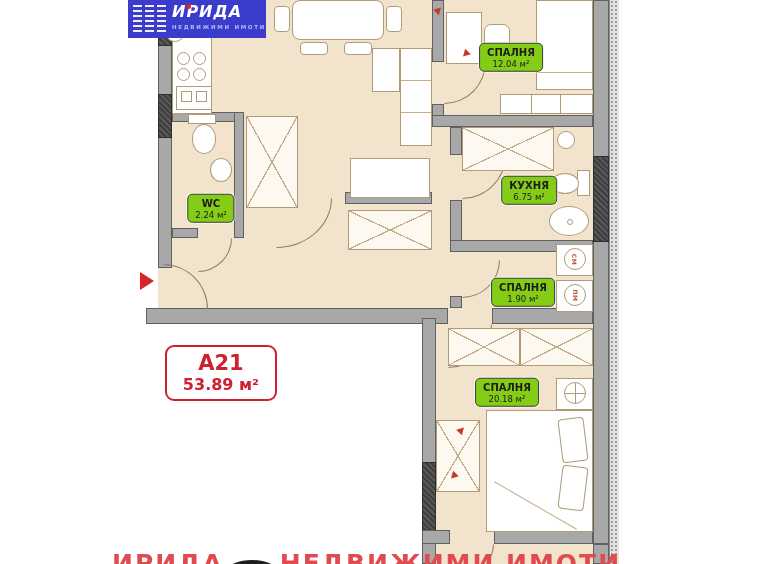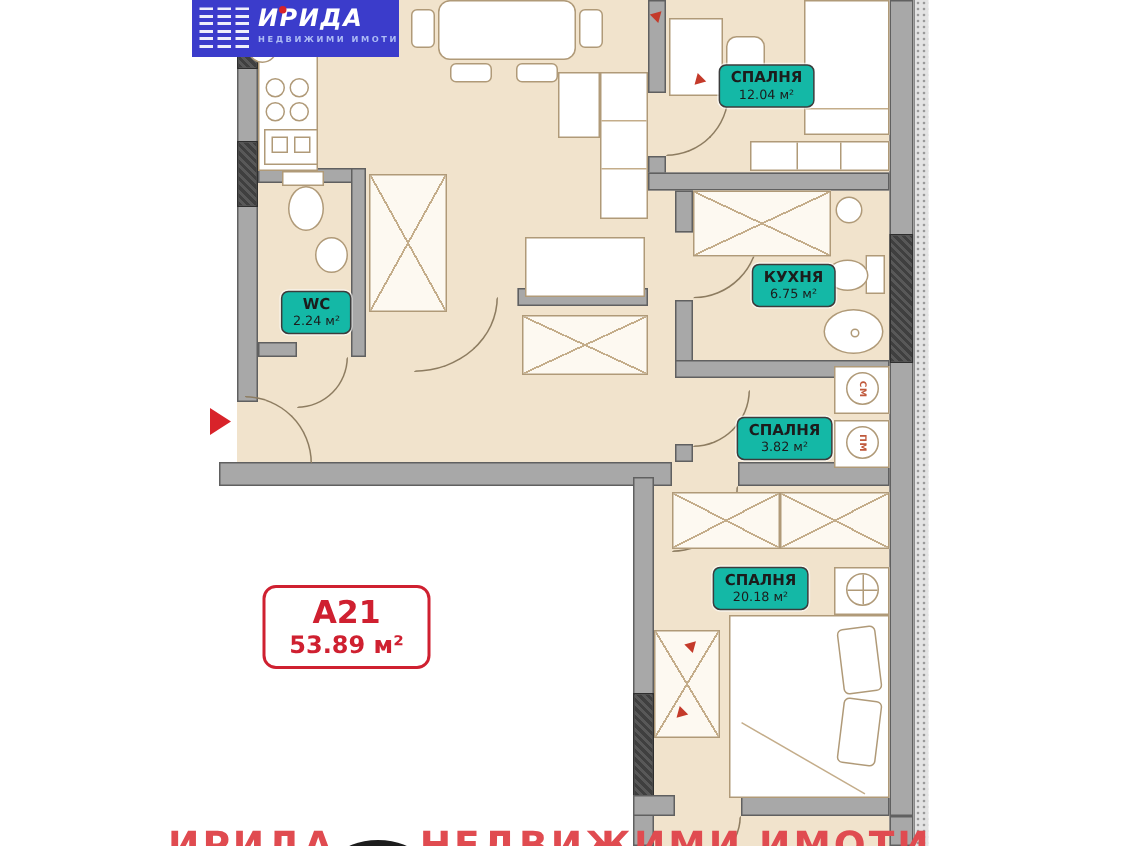--- a/index.html
+++ b/index.html
@@ -32,21 +32,21 @@
   .arc.tr{border-color:transparent;border-top-color:#8d7c60;border-right-color:#8d7c60;border-radius:0 100% 0 0;}
   .line{border-top:1px solid #c4ad8a;height:0;}
   
   .appl{display:flex;align-items:center;justify-content:center;}
   .appl span{transform:rotate(90deg);font-size:6px;font-weight:bold;color:#c0593c;letter-spacing:.5px;}
   
   .tri{width:0;height:0;border-style:solid;}
   .tri.entry{border-width:9px 0 9px 14px;border-color:transparent transparent transparent #d8232a;}
   .tri.sm{border-width:4px 0 4px 7px;border-color:transparent transparent transparent #c43a2a;}
   
-  .rlabel{background:#14b8a6;border:1px solid #3c3c3c;border-radius:5px;padding:3px 7px 2px;
+  .rlabel{background:#84cc16;border:1px solid #3c3c3c;border-radius:5px;padding:3px 7px 2px;
           display:flex;flex-direction:column;align-items:center;transform:translate(-50%,-50%);
           white-space:nowrap;z-index:30;box-shadow:0 0 0 1px rgba(255,255,255,.6);}
   .rlabel .rname{font-size:10px;font-weight:bold;color:#1c1c1c;line-height:1.15;text-align:center;}
   .rlabel .rarea{font-size:8.5px;font-weight:normal;color:#1c1c1c;}
   .rlabel.wrap{white-space:normal;width:86px;}
   
   #unit{background:#fff;border:2.5px solid #cf2030;border-radius:9px;width:112px;height:56px;
         display:flex;flex-direction:column;align-items:center;justify-content:center;transform:translate(-50%,-50%);z-index:40;}
   #unit .uid{color:#cf2030;font-weight:bold;font-size:21px;line-height:1.05;}
   #unit .uarea{color:#cf2030;font-weight:bold;font-size:16px;}
@@ -180,28 +180,28 @@
   <div class="abs rlabel" style="left:529px;top:190px;">
     <span class="rname">КУХНЯ</span>
     <span class="rarea">6.75 м²</span>
     </div>
   <div class="abs rlabel" style="left:211px;top:208px;">
     <span class="rname">WC</span>
     <span class="rarea">2.24 м²</span>
     </div>
   <div class="abs rlabel" style="left:523px;top:292px;">
     <span class="rname">СПАЛНЯ</span>
-    <span class="rarea">3.82 м²</span>
+    <span class="rarea">1.90 м²</span>
     </div>
   <div class="abs rlabel" style="left:507px;top:392px;">
     <span class="rname">СПАЛНЯ</span>
     <span class="rarea">20.18 м²</span>
     </div>
 
-  <div id="unit" class="abs" style="left:231px;top:373px;margin-top:45px;">
+  <div id="unit" class="abs" style="left:221px;top:373px;">
     <span class="uid">А21</span>
     <span class="uarea">53.89 м²</span>
     </div>
 
   <div id="logo" class="abs" style="left:128px;top:0;width:138px;height:38px;">
     <div class="abs logobar" style="left:5px;top:5px;width:9px;height:27px;"></div>
     <div class="abs logobar" style="left:17px;top:5px;width:9px;height:27px;"></div>
     <div class="abs logobar" style="left:29px;top:5px;width:9px;height:27px;"></div>
     <div class="abs brand" style="left:44px;top:2px;">ИРИДА</div>
     <div class="abs" style="left:58px;top:4px;width:5px;height:5px;background:#d8232a;border-radius:50%;"></div>

